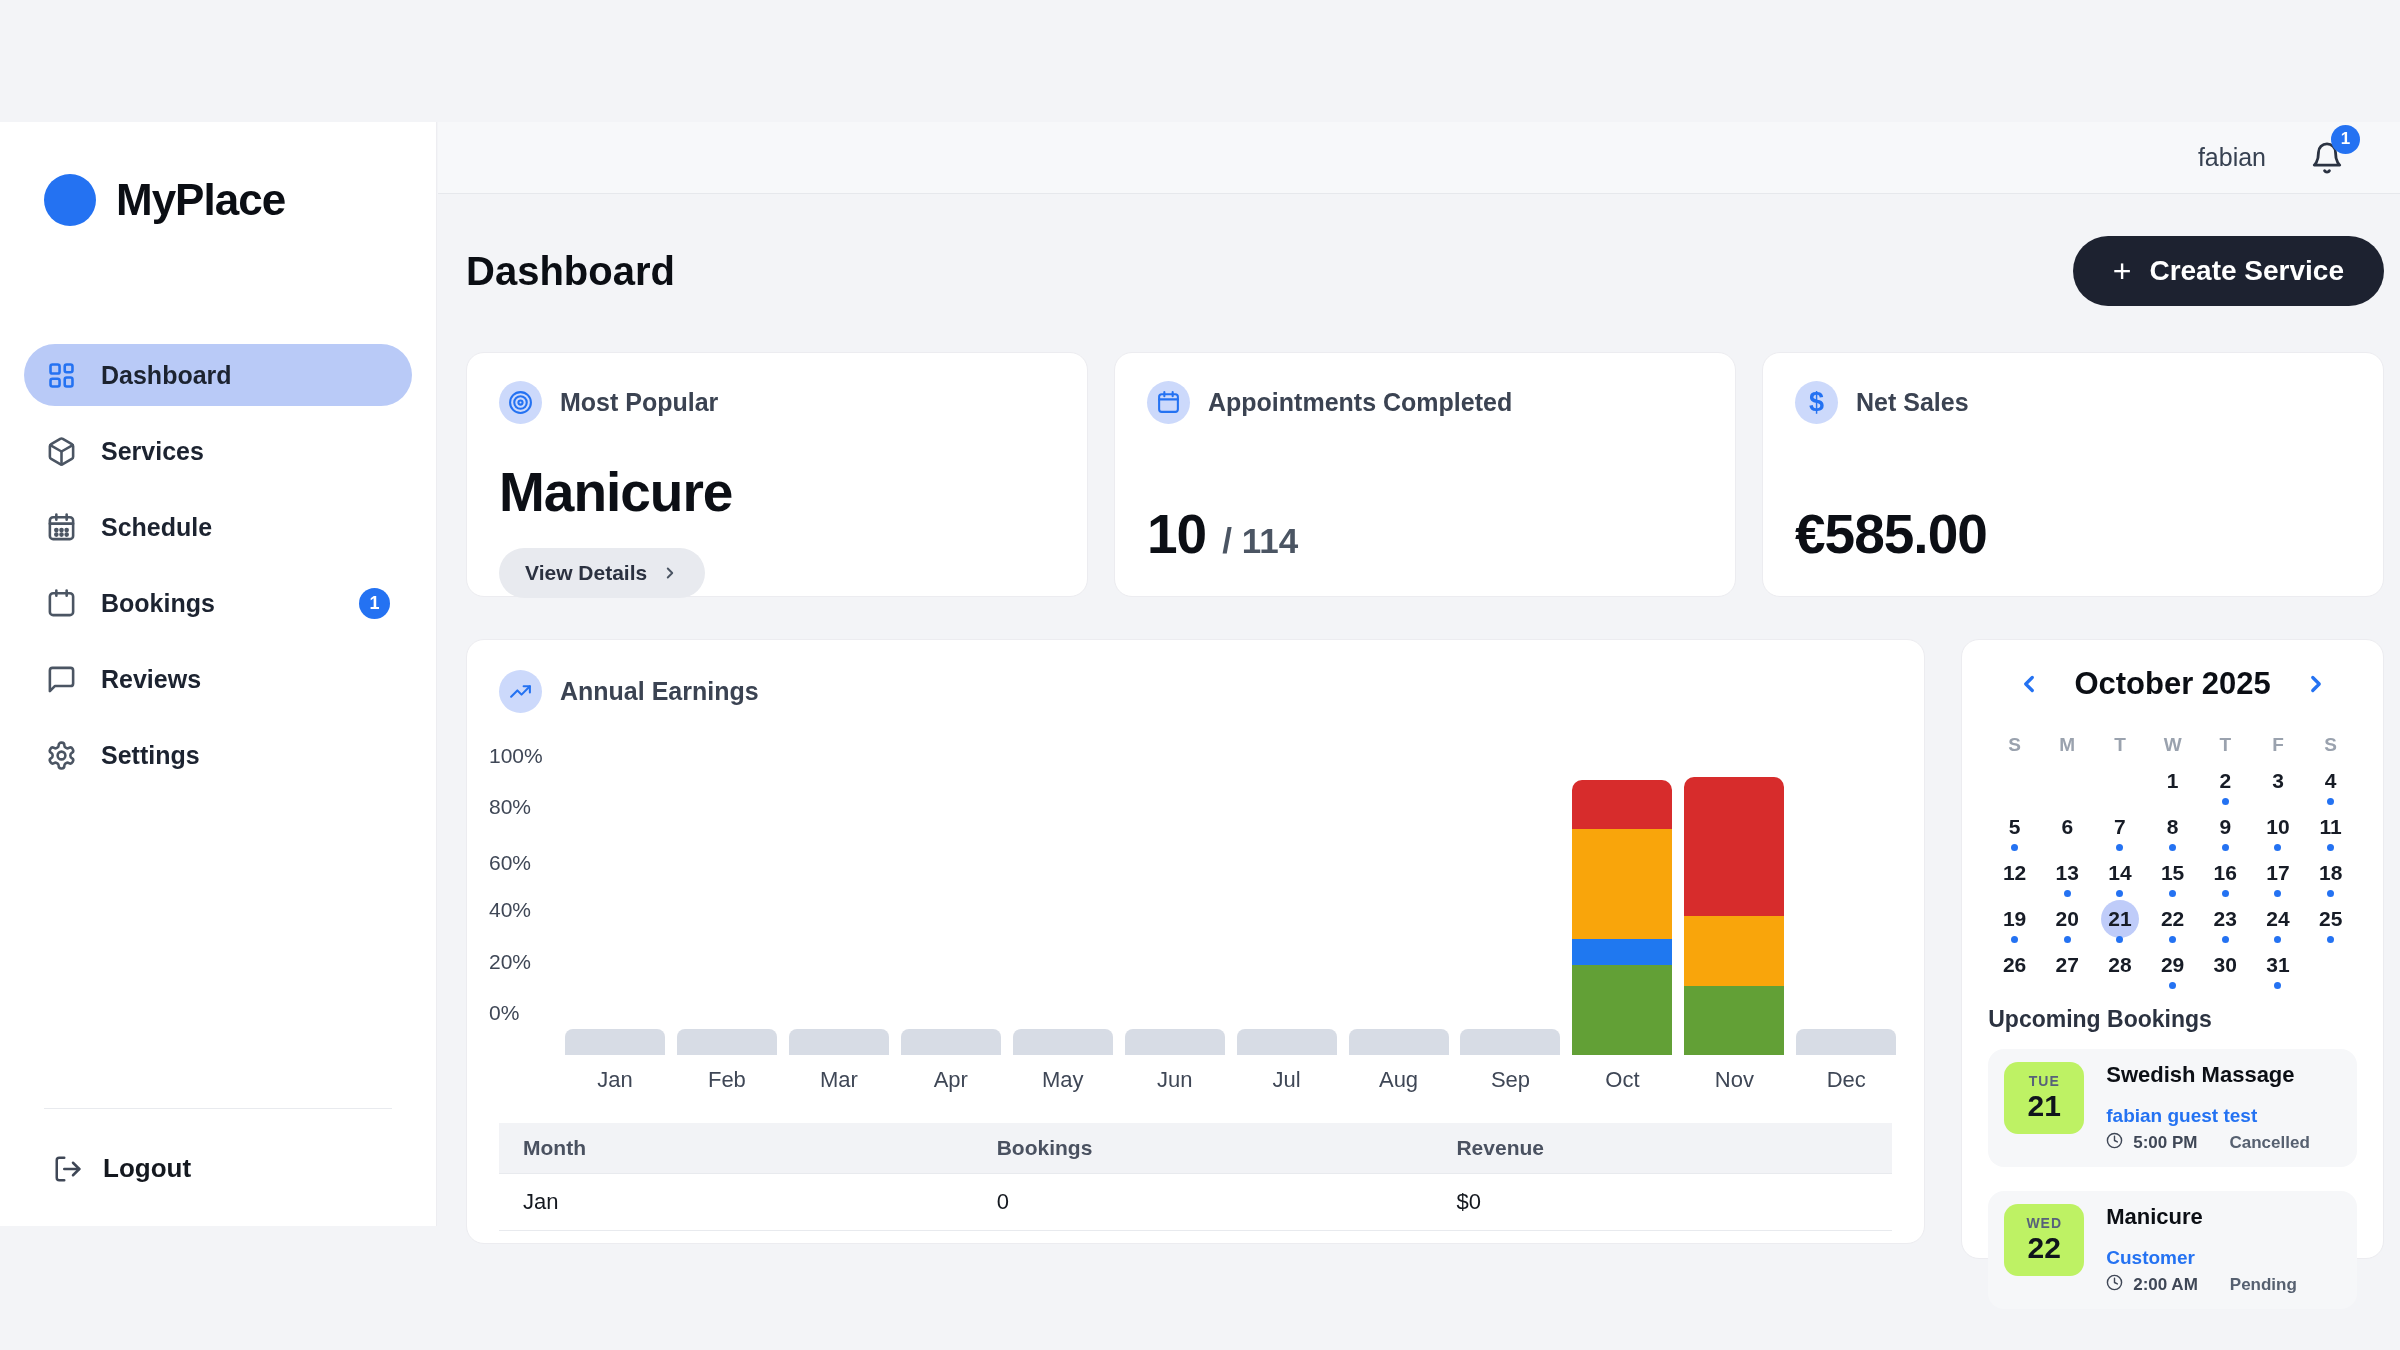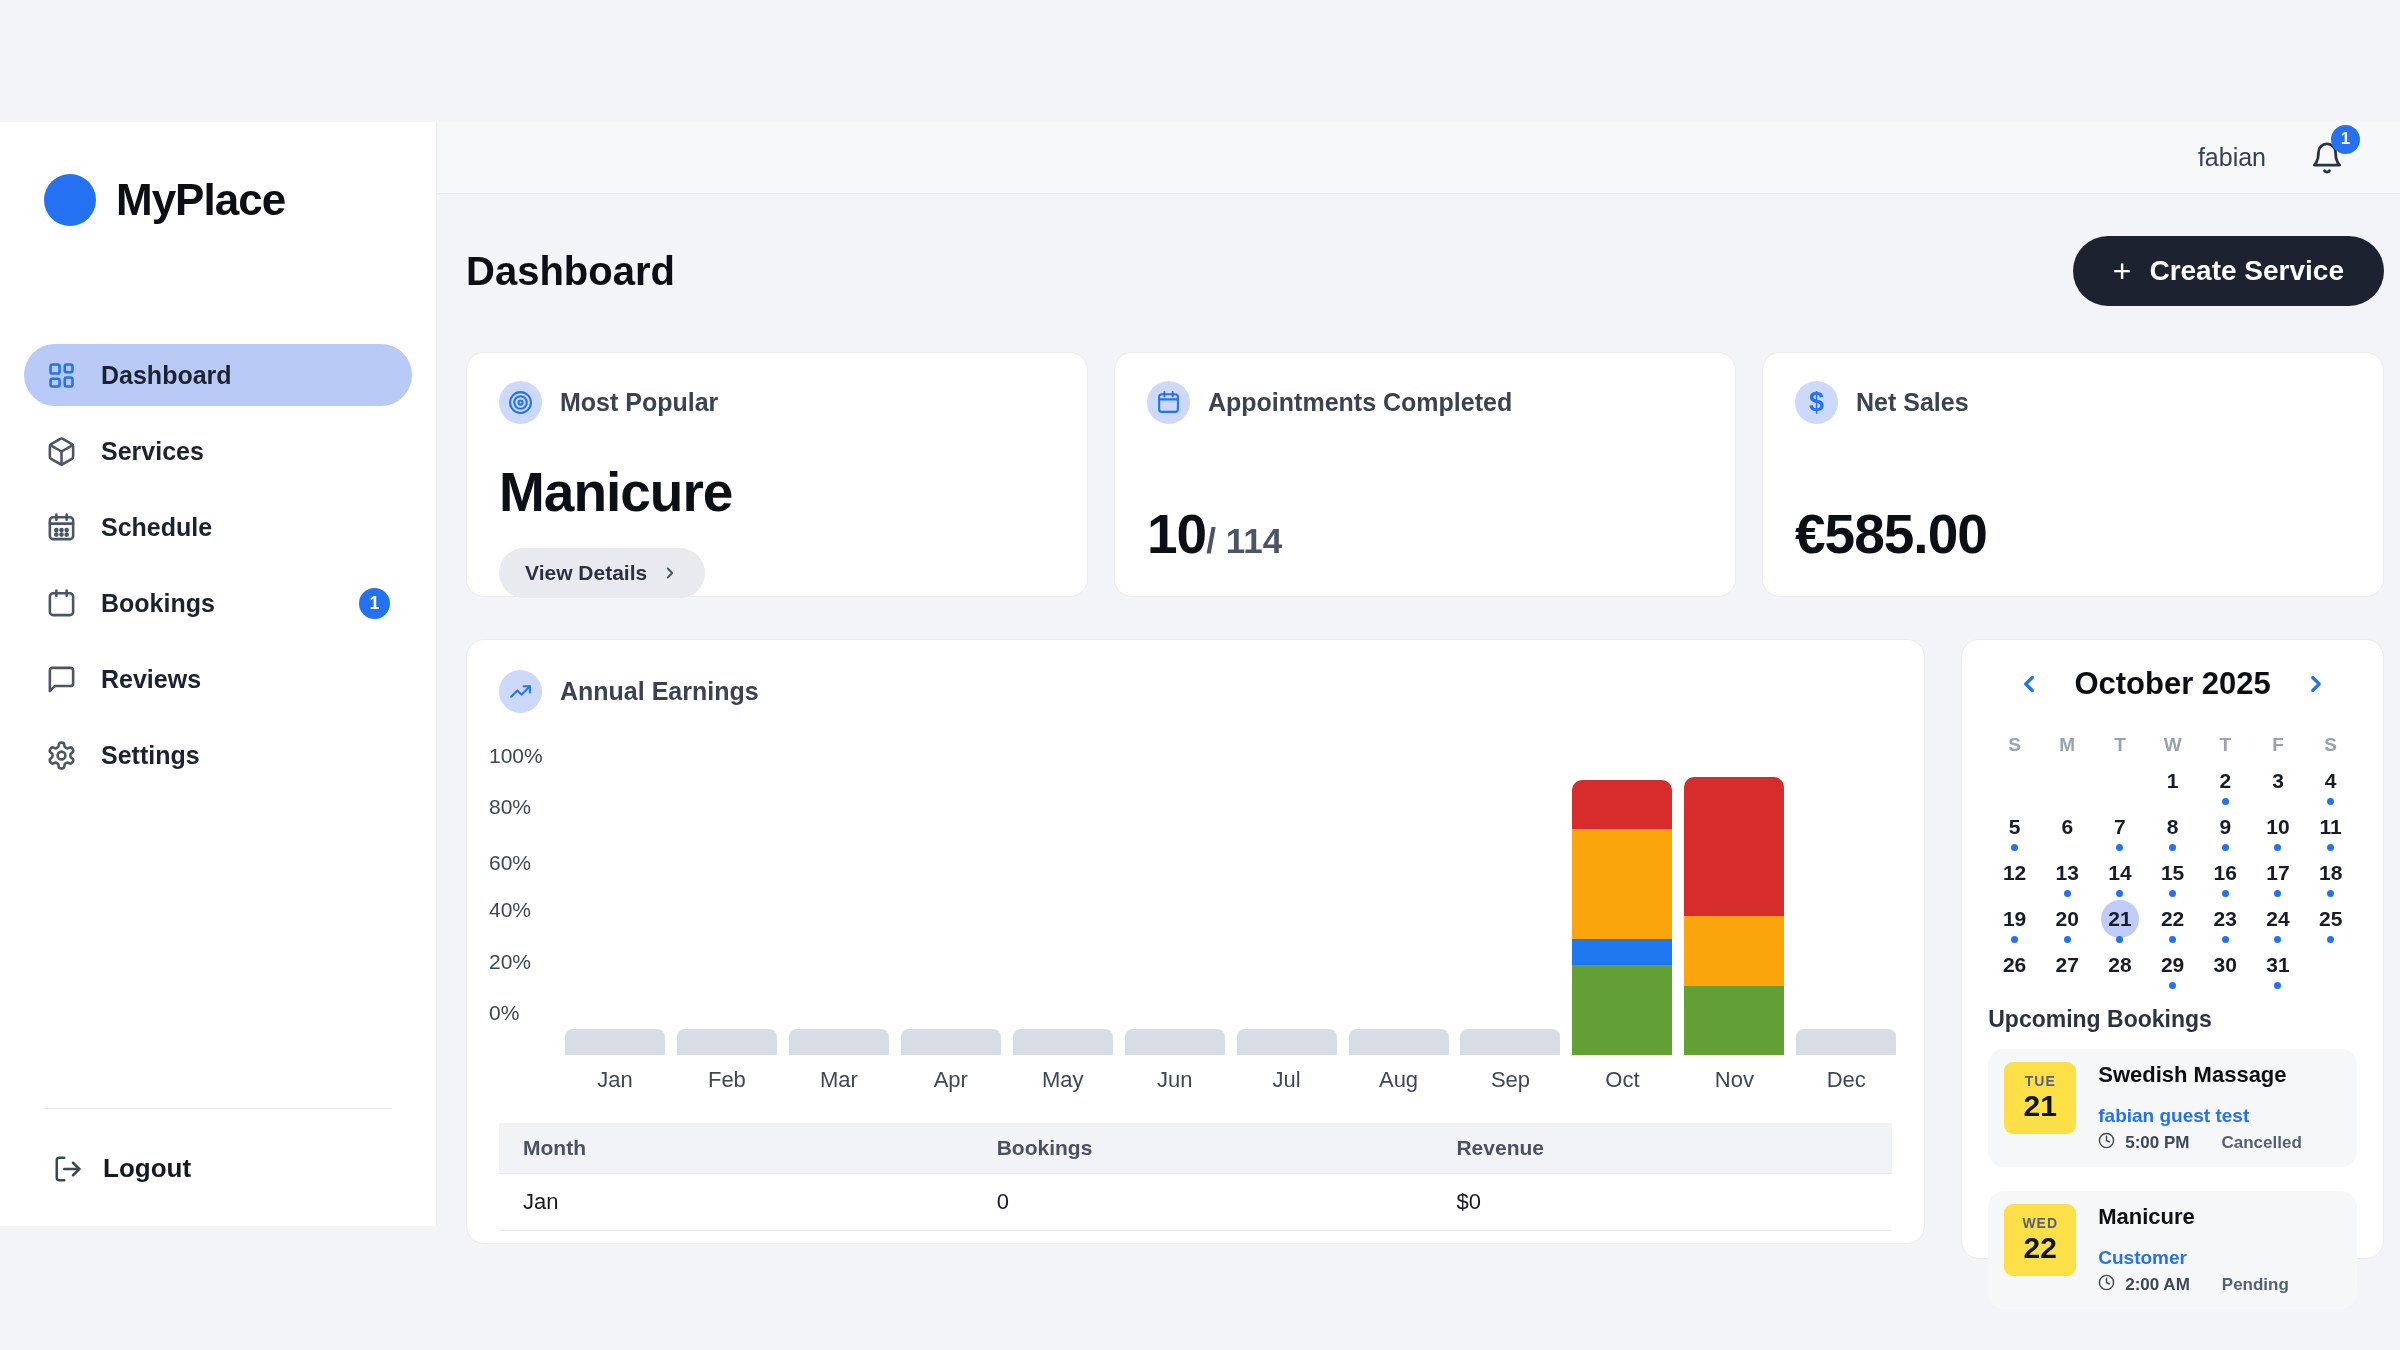--- a/index.html
+++ b/index.html
@@ -51,21 +51,21 @@
   .stats { display:flex; gap:26px; margin-bottom:42px; }
   .stat-card { flex:1; height:245px; background:#fff; border:1px solid #ececf0; border-radius:18px;
                padding:28px 32px 30px; display:flex; flex-direction:column; }
   .stat-head { display:flex; align-items:center; gap:18px; font-size:25px; font-weight:700; color:#3b4352; }
   .chip { width:43px; height:43px; border-radius:50%; background:#ccd9fb; color:#2472f2;
           display:flex; align-items:center; justify-content:center; flex:0 0 auto; }
   .chip svg { width:25px; height:25px; }
   .chip .dollar-glyph { font-size:27px; font-weight:700; }
   .stat-value-row { margin-top:auto; display:flex; align-items:baseline; }
   .stat-value { font-size:55px; font-weight:800; color:#0c0f15; letter-spacing:-1px; }
-  .stat-suffix { font-size:35px; font-weight:600; color:#4b5563; }
+  .stat-suffix { font-size:35px; font-weight:600; color:#4b5563; margin-left:16px; }
   .popular-value { margin-top:36px; }
   .view-btn { margin-top:24px; align-self:flex-start; display:flex; align-items:center; gap:14px;
               background:#e8eaef; border:none; border-radius:30px; padding:13px 26px;
               font-family:inherit; font-size:21px; font-weight:700; color:#2b3140; cursor:pointer; }
   .view-btn svg { width:18px; height:18px; color:#4b5563; }
 
   
   .content-row { display:flex; gap:36px; align-items:flex-start; }
 
   
@@ -100,21 +100,21 @@
               font-size:19px; font-weight:600; color:#9aa2ae; }
   .calgrid { display:grid; grid-template-columns:repeat(7,1fr); margin-top:6px; }
   .daycell { height:46px; display:flex; flex-direction:column; align-items:center; cursor:pointer; }
   .daynumwrap { width:38px; height:38px; border-radius:50%; display:flex; align-items:center; justify-content:center;
                 font-size:21px; font-weight:700; color:#171c26; }
   .daynumwrap.selected { background:#bfccf9; }
   .caldot { width:7px; height:7px; border-radius:50%; background:#2472f2; margin-top:-2px; }
   .upcoming-title { margin-top:14px; font-size:23px; font-weight:800; color:#2b3240; }
   .bookings { margin-top:16px; display:flex; flex-direction:column; gap:24px; }
   .booking { display:flex; gap:22px; background:#f6f7f9; border-radius:16px; padding:13px 16px; cursor:pointer; }
-  .datebox { width:72px; height:72px; background:#fde047; border-radius:9px; flex:0 0 auto;
+  .datebox { width:80px; height:72px; background:#bef264; border-radius:14px; flex:0 0 auto;
              display:flex; flex-direction:column; align-items:center; justify-content:center; }
   .datebox .dname { font-size:14px; font-weight:700; color:#57617a; letter-spacing:1px; }
   .datebox .dnum { font-size:30px; font-weight:800; color:#10141c; }
   .binfo { display:flex; flex-direction:column; justify-content:center; }
   .btitle { font-size:22px; font-weight:700; color:#0c0f15; }
   .bcustomer { font-size:19px; font-weight:600; color:#2472f2; margin-top:17px; cursor:pointer; }
   .bmeta { display:flex; align-items:center; gap:10px; margin-top:5px; font-size:17px; font-weight:700; color:#3f4756; }
   .bmeta svg { width:17px; height:17px; color:#3f4756; }
   .bstatus { margin-left:22px; font-weight:600; color:#566070; }
 </style>

